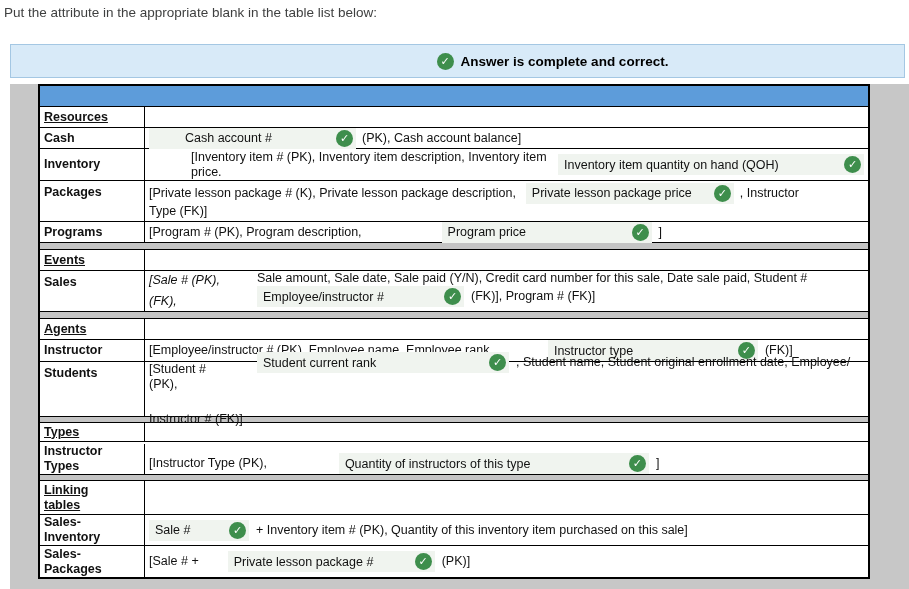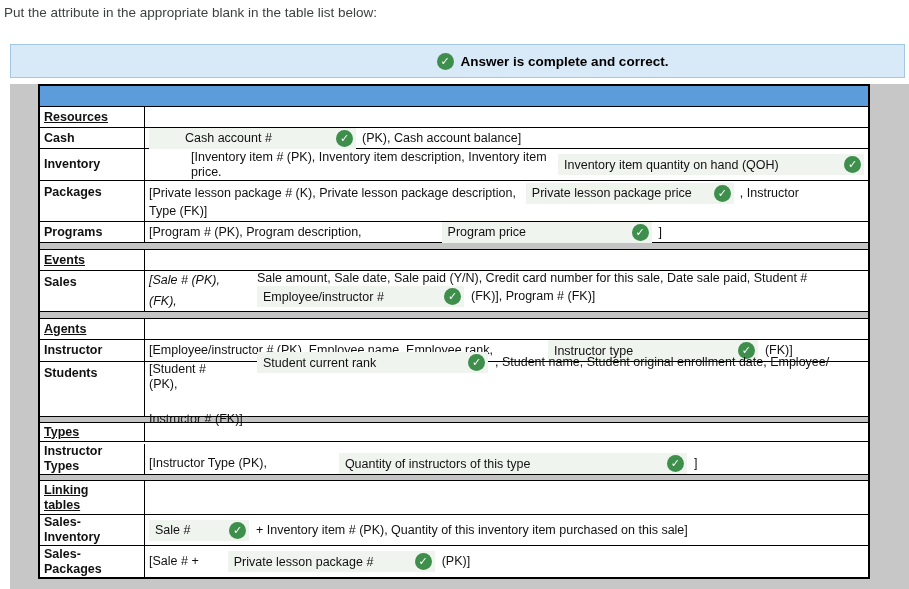--- a/index.html
+++ b/index.html
@@ -180,21 +180,21 @@
           <span class="row-label">Students</span>
         </div>
         <div class="content-cell">
           <div class="split">
             <div class="split-left" style="width: 100px;">
               <div style="line-height: 15px; margin-top: 10px;">[Student #</div>
               <div style="line-height: 15px;">(PK),</div>
             </div>
             <div class="split-right">
               <div class="line">
-                <div class="blank" style="width: 231px; text-align: right;">
+                <div class="blank" style="width: 252px; text-align: right;">
                   <span class="ans">Student current rank</span>
                   <span class="check">✓</span>
                 </div>
                 <span class="txt" style="margin-left: 7px;">, Student name, Student original enrollment date, Employee/</span>
               </div>
             </div>
           </div>
           <div class="bottom-line">Instructor # (FK)]</div>
         </div>
       </div>
@@ -206,21 +206,21 @@
         <div class="content-cell"></div>
       </div>
       <div class="trow" style="height: 33px; align-items: flex-end;">
         <div class="label-cell">
           <span class="row-label">Instructor</span>
           <span class="row-label">Types</span>
         </div>
         <div class="content-cell">
           <div class="line">
             <span class="txt">[Instructor Type (PK),</span>
-            <div class="blank" style="width: 348px; margin-left: 72px;">
+            <div class="blank" style="width: 310px; margin-left: 72px;">
               <span class="ans">Quantity of instructors of this type</span>
               <span class="check">✓</span>
             </div>
             <span class="txt" style="margin-left: 7px;">]</span>
           </div>
         </div>
       </div>
       <div class="trow sep" style="height: 6px;"></div>
       <div class="trow" style="height: 34px;">
         <div class="label-cell">

